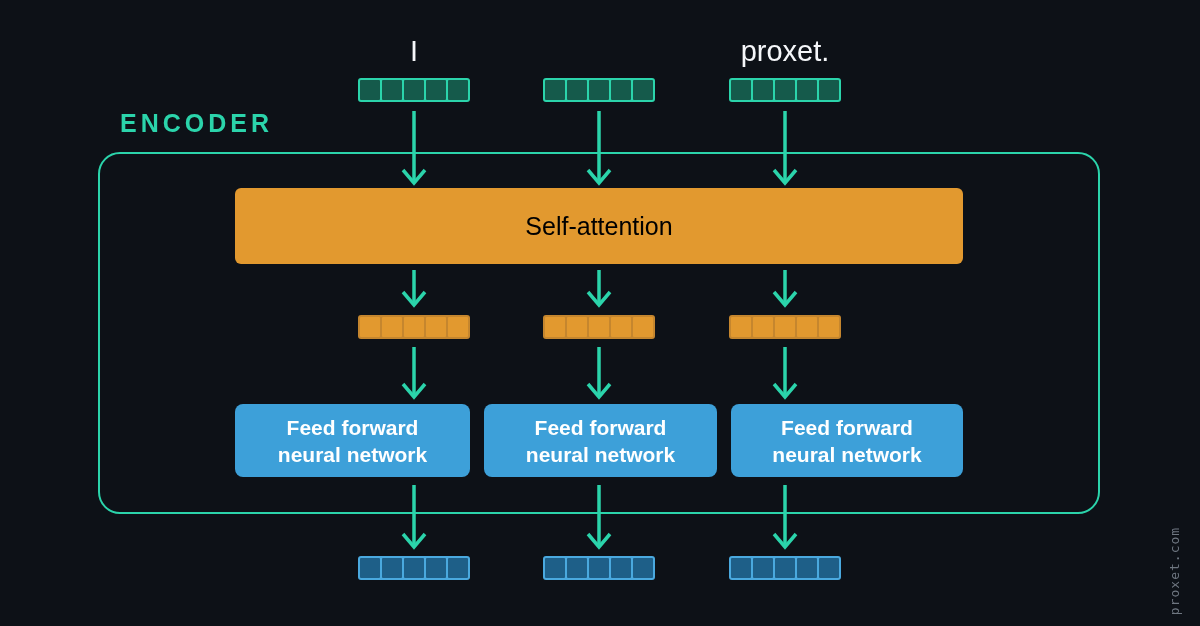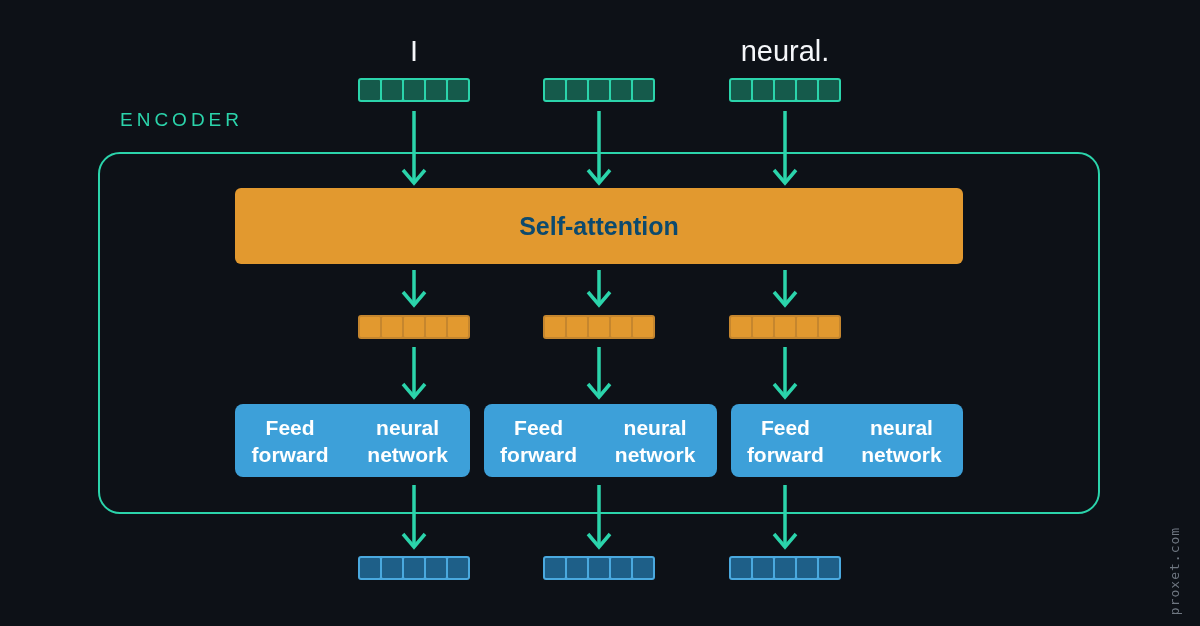--- a/index.html
+++ b/index.html
@@ -34,35 +34,35 @@
   .vector.x1{left:358px}.vector.x2{left:543px}.vector.x3{left:729px}
   .vector.row-top{top:78px;background:var(--teal);}
   .vector.row-top .cell{background:var(--teal-cell-fill);}
   .vector.row-mid{top:315px;background:var(--orange-divider);}
   .vector.row-mid .cell{background:var(--orange);}
   .vector.row-out{top:556px;background:var(--blue-light);}
   .vector.row-out .cell{background:var(--blue-cell-fill);}
 
   .encoder-label{
     position:absolute;left:120px;top:109px;
-    font-size:19px;font-weight:400;letter-spacing:4px;color:var(--teal);
+    font-size:25px;font-weight:700;letter-spacing:4px;color:var(--teal);
   }
   .encoder-border{
     position:absolute;left:98px;top:152px;width:1002px;height:362px;
     box-sizing:border-box;border:2px solid var(--teal);border-radius:22px;
   }
   .self-attention{
     position:absolute;left:235px;top:188px;width:728px;height:76px;
     background:var(--orange);border-radius:6px;
     display:flex;align-items:center;justify-content:center;
-    font-size:25px;font-weight:700;color:#0c4a6e;
+    font-size:25px;font-weight:400;color:#000000;
   }
   .ffn{
     position:absolute;top:404px;height:73px;background:var(--blue);
-    border-radius:8px;display:flex;
+    border-radius:8px;display:flex;flex-direction:column;
     align-items:center;justify-content:center;
     font-size:21px;line-height:27px;font-weight:600;color:#ffffff;text-align:center;
   }
   .ffn.b1{left:235px;width:235px}
   .ffn.b2{left:484px;width:233px}
   .ffn.b3{left:731px;width:232px}
 
   #arrows{position:absolute;left:0;top:0;width:1200px;height:626px;pointer-events:none;}
   #arrows line,#arrows polyline{stroke:var(--teal);stroke-width:3.5;fill:none;stroke-linejoin:miter;}
 
@@ -72,21 +72,21 @@
     white-space:nowrap;font-family:"DejaVu Sans Mono",monospace;
     font-size:13px;letter-spacing:1px;color:var(--watermark-gray);
   }
 </style>
 </head>
 <body>
 
 <div class="canvas">
 
   <div class="word c1">I</div>
-  <div class="word c3">neural.</div>
+  <div class="word c3">proxet.</div>
 
   <div class="vector row-top x1">
       <div class="cell"></div>
       <div class="cell"></div>
       <div class="cell"></div>
       <div class="cell"></div>
       <div class="cell"></div>
     </div>
   <div class="vector row-top x2">
       <div class="cell"></div>

